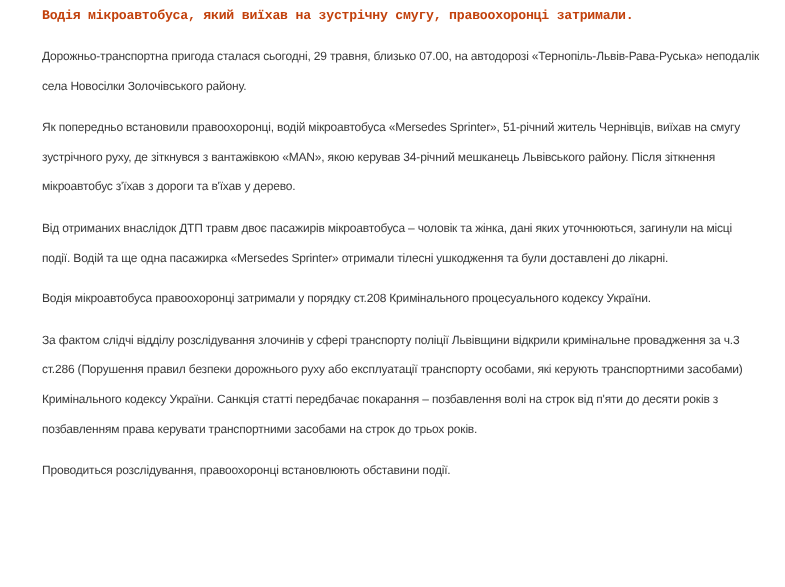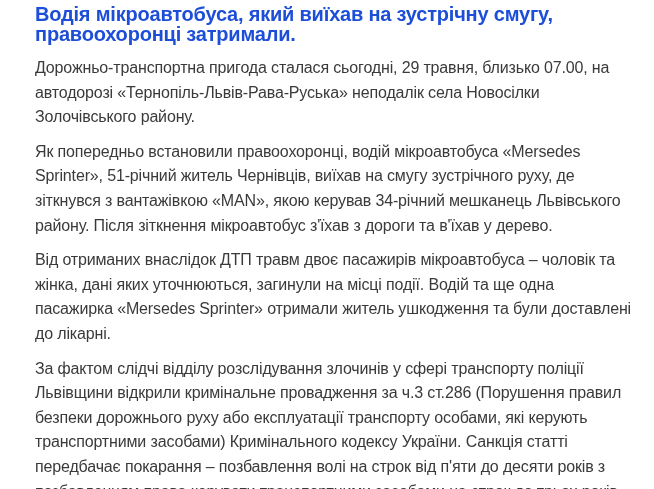--- a/index.html
+++ b/index.html
@@ -4,33 +4,34 @@
 <style>
   html, body { margin: 0; padding: 0; background: #ffffff; }
   body { width: 654px; height: 489px; overflow: hidden; position: relative; }
   .article {
     position: absolute; left: 35px; top: 0; width: 600px;
     font-family: "Liberation Sans", sans-serif;
     color: #333333;
   }
   .title {
     margin: 4px 0 0 0;
-    font-size: 20px; font-weight: bold; color: #1d4ed8;
-    line-height: 20px; letter-spacing: -0.2px;
+    font-size: 11px; font-weight: bold; color: #c2410c;
+    line-height: 20px; letter-spacing: -0.2px; font-family: Liberation Mono, monospace;
   }
   .para {
     margin: 10px 0 0 0;
-    font-size: 16px; line-height: 24.6px; color: #3a3a3a;
+    font-size: 10px; line-height: 24.6px; color: #3a3a3a;
     letter-spacing: -0.15px;
   }
   .para.first { margin-top: 12px; }
 </style>
 </head>
 <body>
 
 <div class="article">
   <p class="title">Водія мікроавтобуса, який виїхав на зустрічну смугу, правоохоронці затримали.</p>
   <p class="para first">Дорожньо-транспортна пригода сталася сьогодні, 29 травня, близько 07.00, на автодорозі «Тернопіль-Львів-Рава-Руська» неподалік села Новосілки Золочівського району.</p>
   <p class="para">Як попередньо встановили правоохоронці, водій мікроавтобуса «Mersedes Sprinter», 51-річний житель Чернівців, виїхав на смугу зустрічного руху, де зіткнувся з вантажівкою «MAN», якою керував 34-річний мешканець Львівського району. Після зіткнення мікроавтобус з'їхав з дороги та в'їхав у дерево.</p>
-  <p class="para">Від отриманих внаслідок ДТП травм двоє пасажирів мікроавтобуса – чоловік та жінка, дані яких уточнюються, загинули на місці події. Водій та ще одна пасажирка «Mersedes Sprinter» отримали житель ушкодження та були доставлені до лікарні.</p>
+  <p class="para">Від отриманих внаслідок ДТП травм двоє пасажирів мікроавтобуса – чоловік та жінка, дані яких уточнюються, загинули на місці події. Водій та ще одна пасажирка «Mersedes Sprinter» отримали тілесні ушкодження та були доставлені до лікарні.</p>
+  <p class="para">Водія мікроавтобуса правоохоронці затримали у порядку ст.208 Кримінального процесуального кодексу України.</p>
   <p class="para">За фактом слідчі відділу розслідування злочинів у сфері транспорту поліції Львівщини відкрили кримінальне провадження за ч.3 ст.286 (Порушення правил безпеки дорожнього руху або експлуатації транспорту особами, які керують транспортними засобами) Кримінального кодексу України. Санкція статті передбачає покарання – позбавлення волі на строк від п'яти до десяти років з позбавленням права керувати транспортними засобами на строк до трьох років.</p>
   <p class="para">Проводиться розслідування, правоохоронці встановлюють обставини події.</p>
 </div>
 
 </body></html>

